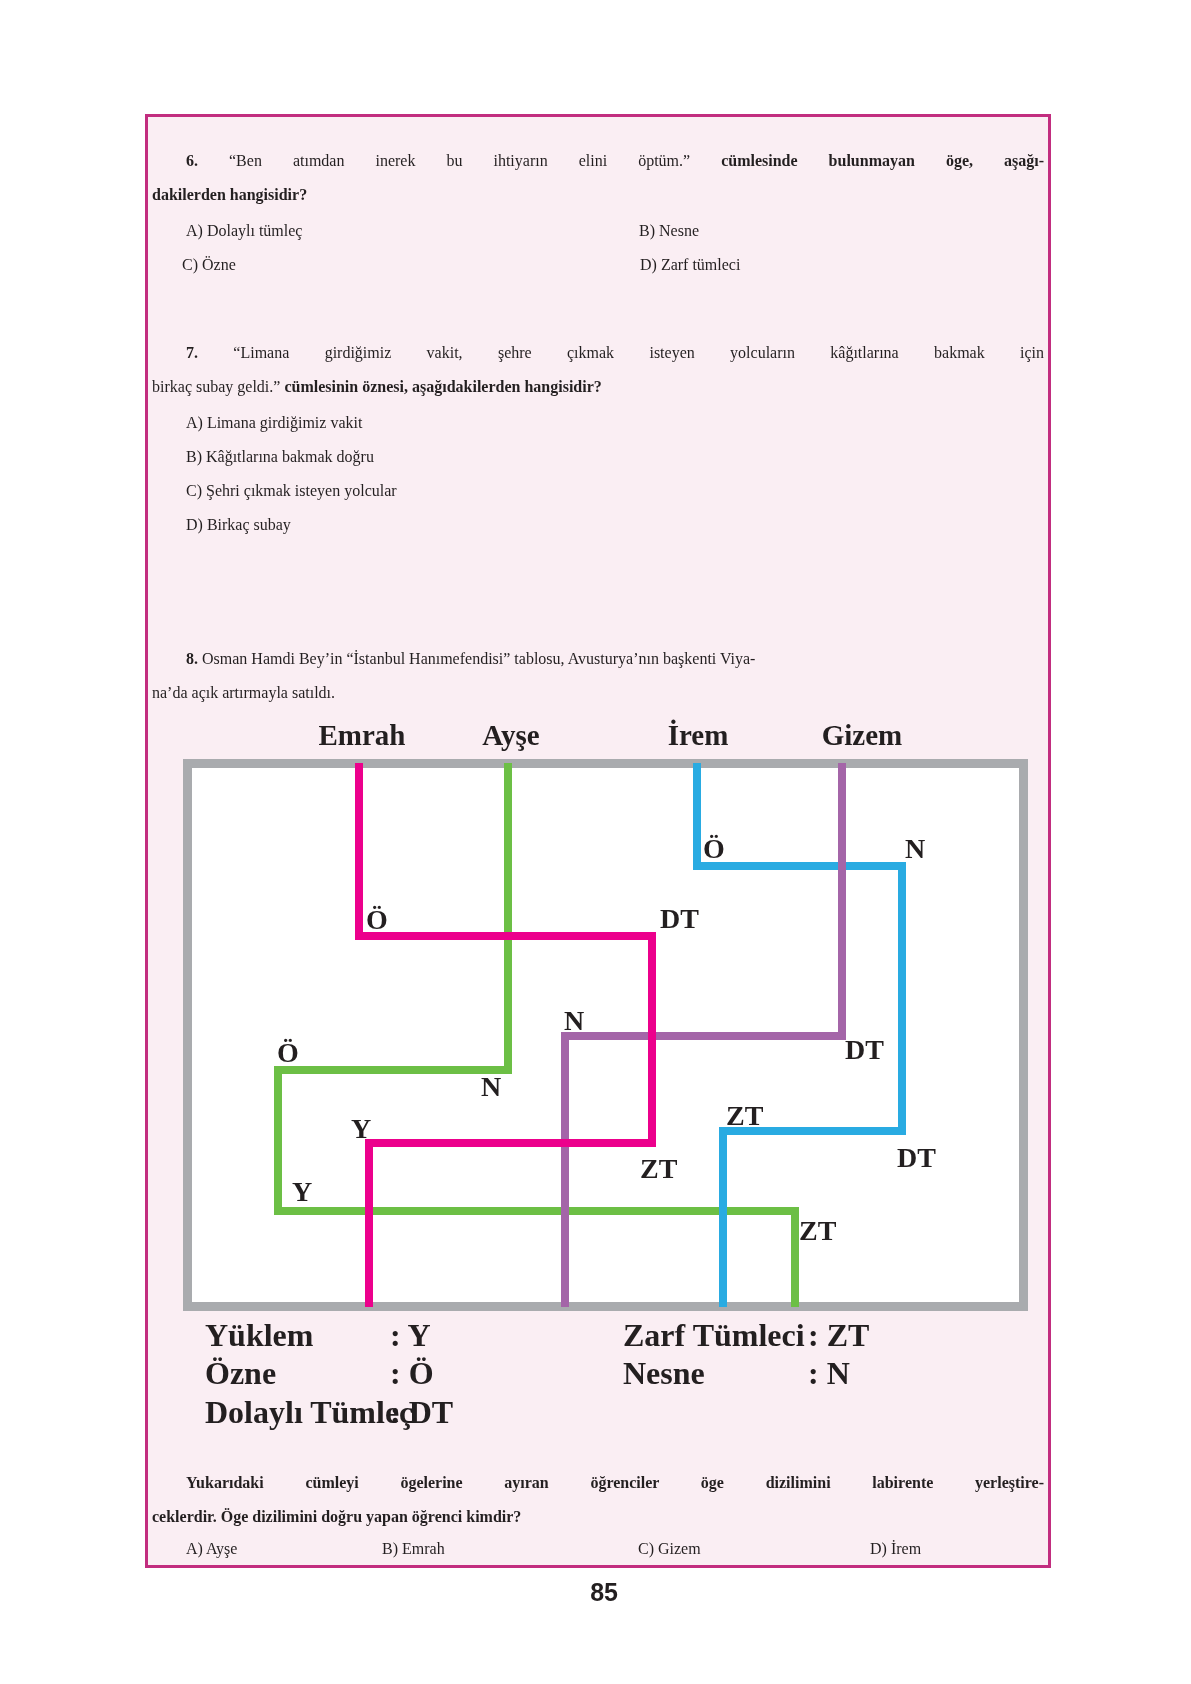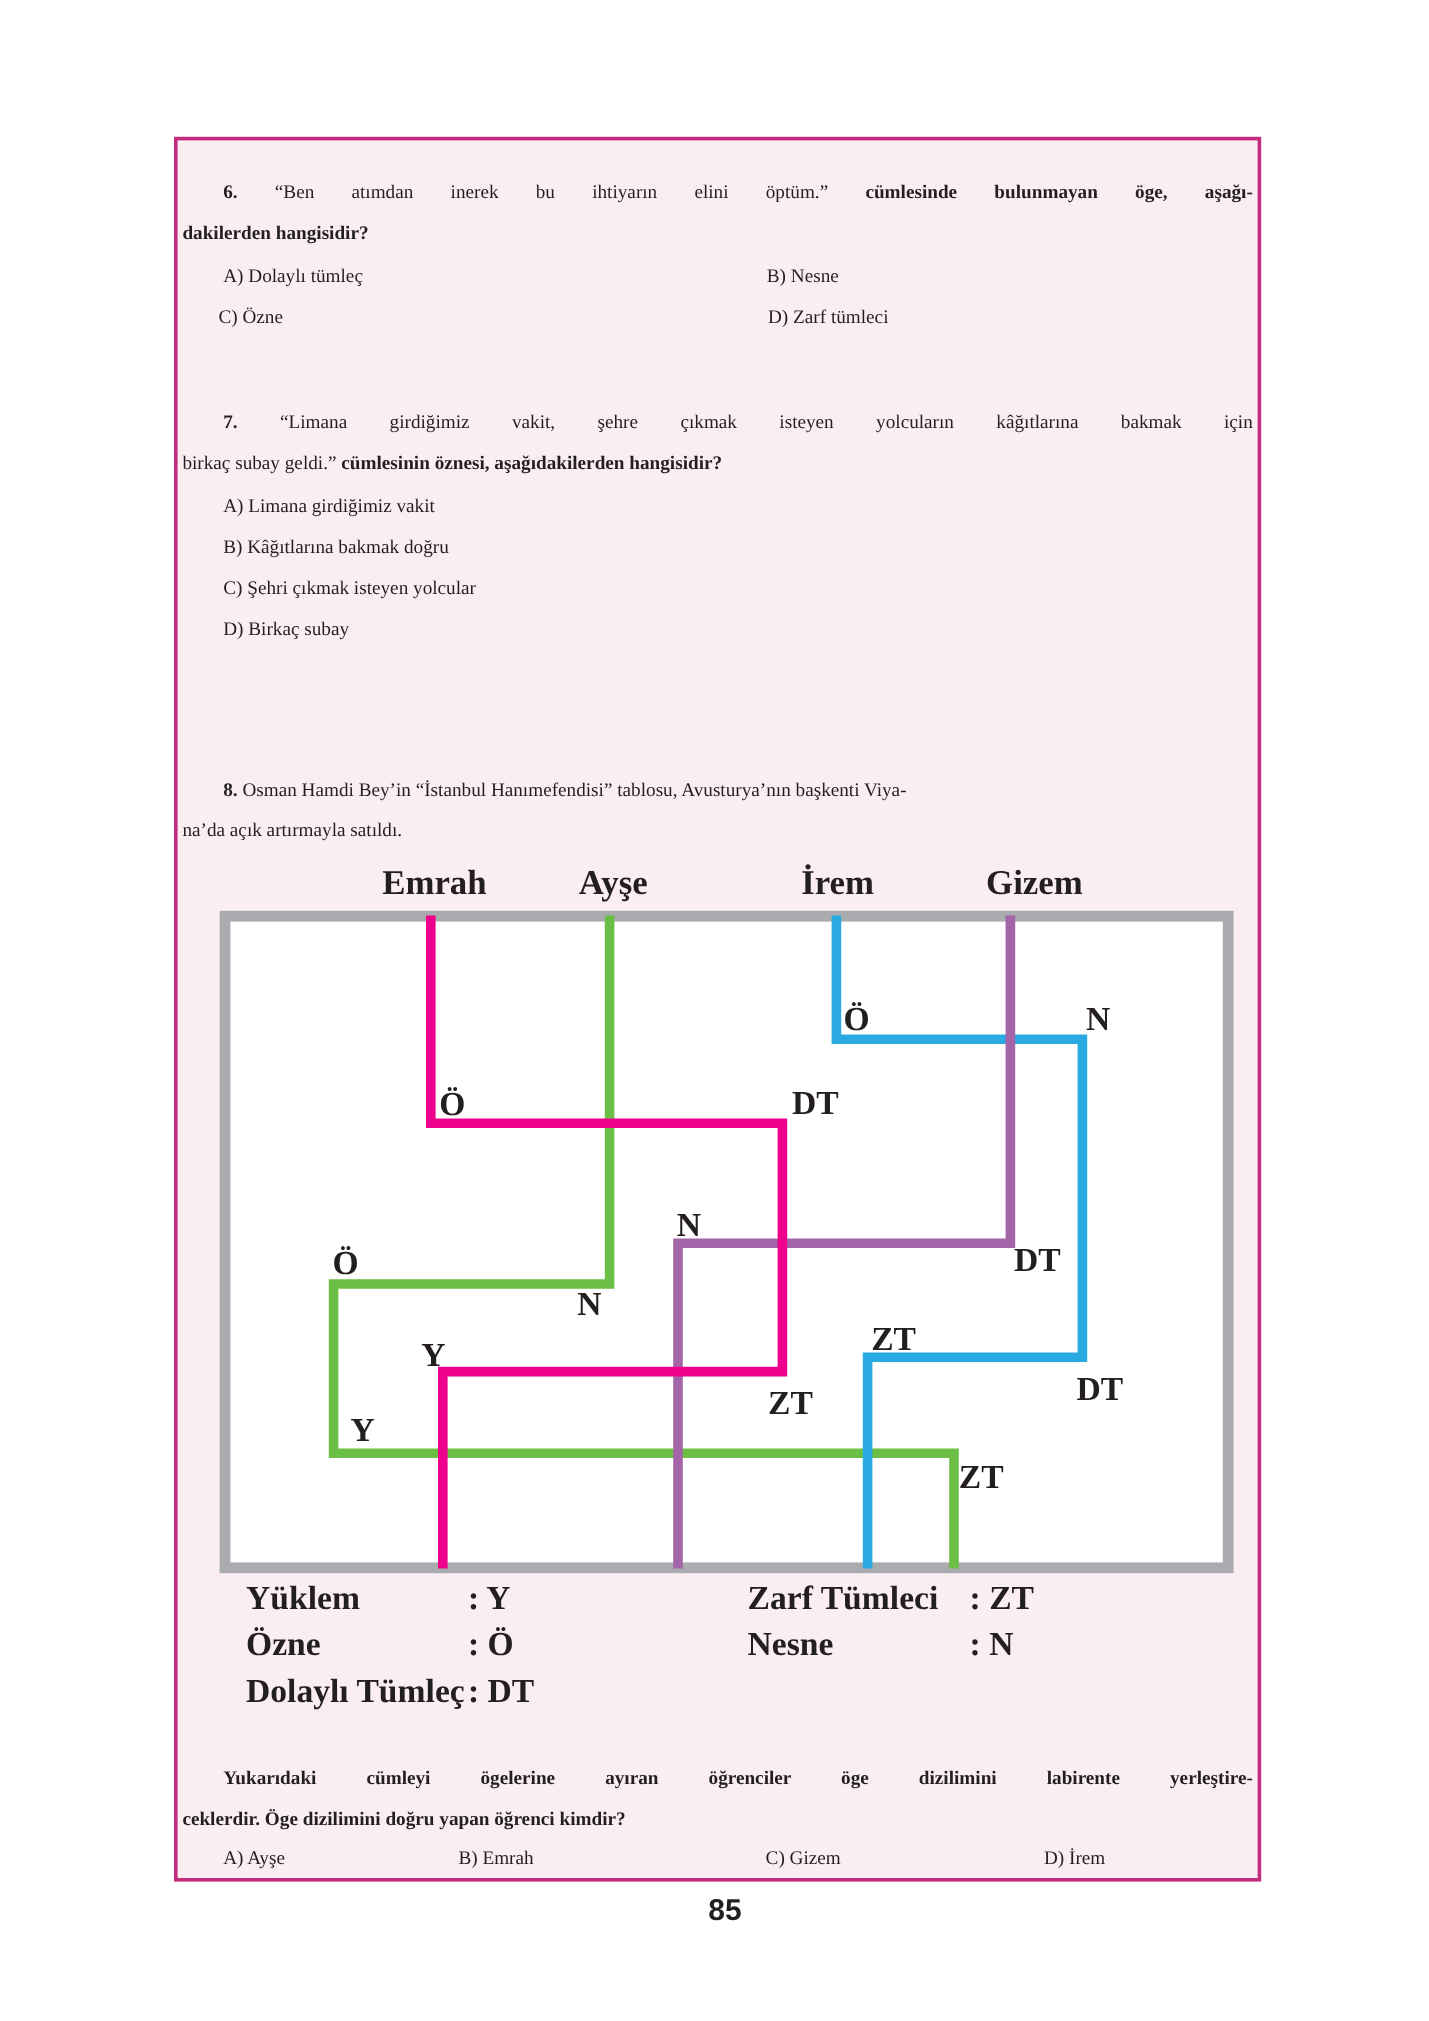--- a/index.html
+++ b/index.html
@@ -2,21 +2,21 @@
 <html><head>
 <meta charset="utf-8">
 <style>
   html,body{margin:0;padding:0;background:#ffffff;}
   body{width:1191px;height:1684px;position:relative;font-family:"Liberation Serif",serif;color:#231f20;}
   .frame{position:absolute;left:145px;top:114px;width:900px;height:1448px;background:#faeef3;border:3px solid #c22d7f;}
   .abs{position:absolute;}
   .bodytext{font-size:16px;line-height:30px;white-space:nowrap;}
   .b{font-weight:bold;}
   .just{text-align:justify;text-align-last:justify;white-space:normal;}
-  .legend-label{font-size:28px;font-weight:bold;white-space:nowrap;}
+  .legend-label{font-size:32px;font-weight:bold;white-space:nowrap;}
   .pagenum{font-family:"Liberation Sans",sans-serif;font-size:25px;font-weight:bold;}
   svg text{font-family:"Liberation Serif",serif;fill:#231f20;}
   .maze-name{font-size:29px;font-weight:bold;}
   .pt-label{font-size:28px;font-weight:bold;}
   .maze-frame{fill:#ffffff;stroke:#a9abae;stroke-width:9;}
   .path-line{fill:none;stroke-width:8;stroke-linejoin:miter;}
   .path-emrah{stroke:#ec008c;}
   .path-ayse{stroke:#6cbf45;}
   .path-irem{stroke:#29abe2;}
   .path-gizem{stroke:#a465a8;}

